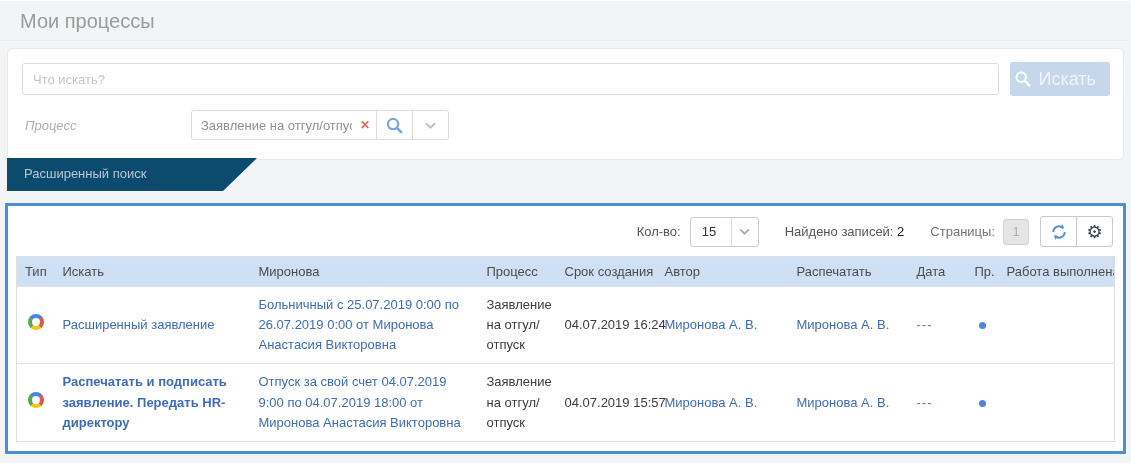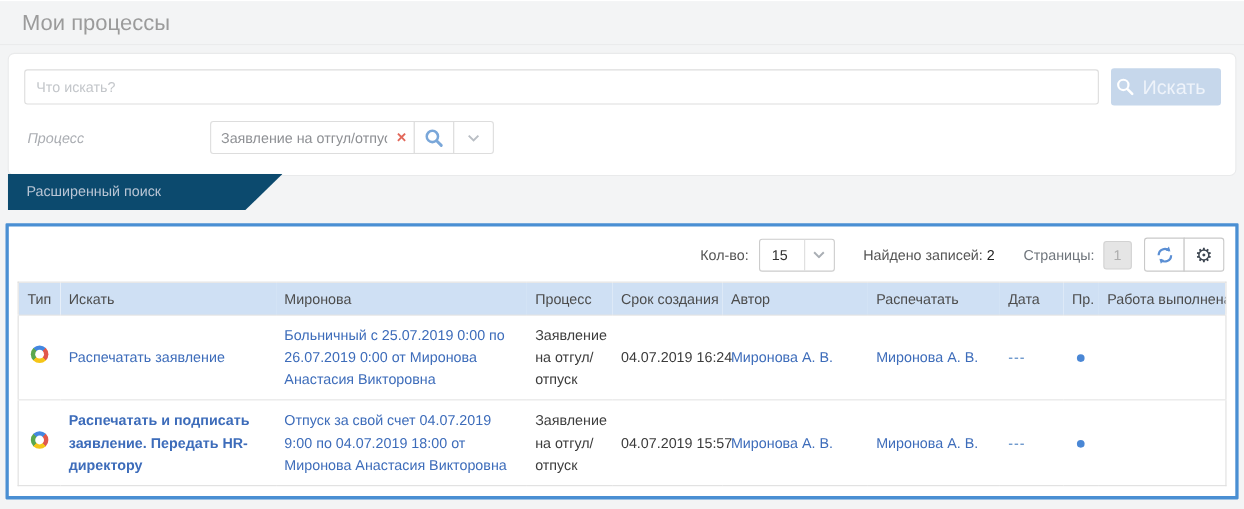--- a/index.html
+++ b/index.html
@@ -188,21 +188,21 @@
           <th>Автор</th>
           <th>Распечатать</th>
           <th>Дата</th>
           <th>Пр.</th>
           <th>Работа выполнена</th>
         </tr>
       </thead>
       <tbody>
         <tr>
           <td style="text-align:center;"><span class="type-ring"></span></td>
-          <td><a class="lnk task-lnk">Распечатать заявление</a></td>
+          <td><a class="lnk task-lnk">Расширенный заявление</a></td>
           <td><a class="lnk">Больничный с 25.07.2019 0:00 по 26.07.2019 0:00 от Миронова Анастасия Викторовна</a></td>
           <td>Заявление на отгул/отпуск</td>
           <td class="nowrap">04.07.2019 16:24</td>
           <td><a class="lnk">Миронова А. В.</a></td>
           <td><a class="lnk">Миронова А. В.</a></td>
           <td class="due-cell">---</td>
           <td style="text-align:center;"><span class="pr-dot"></span></td>
           <td></td>
         </tr>
         <tr class="unread">

